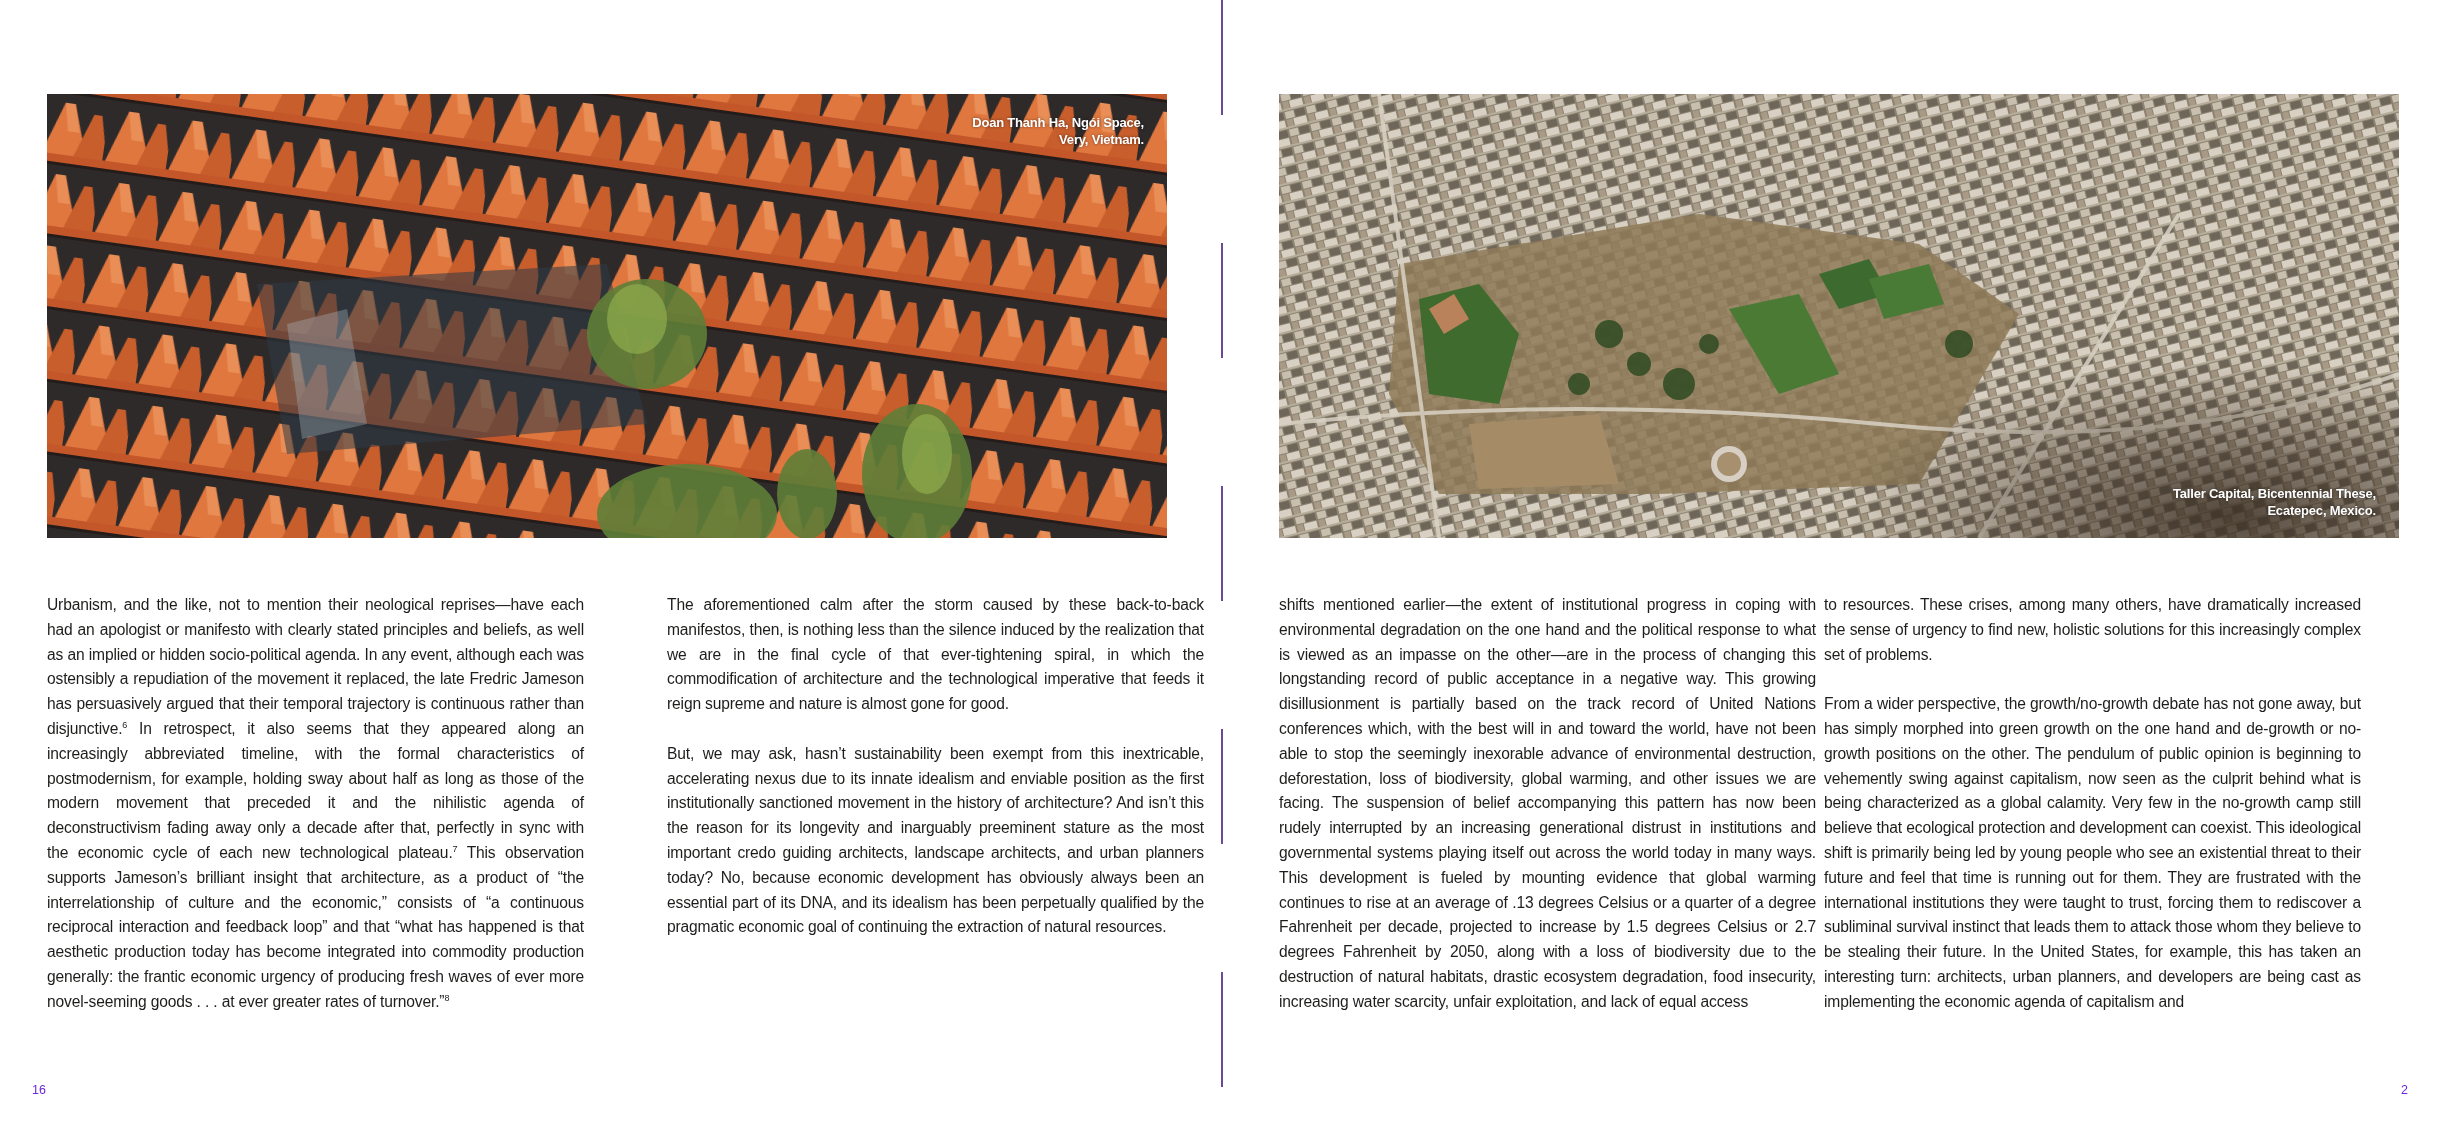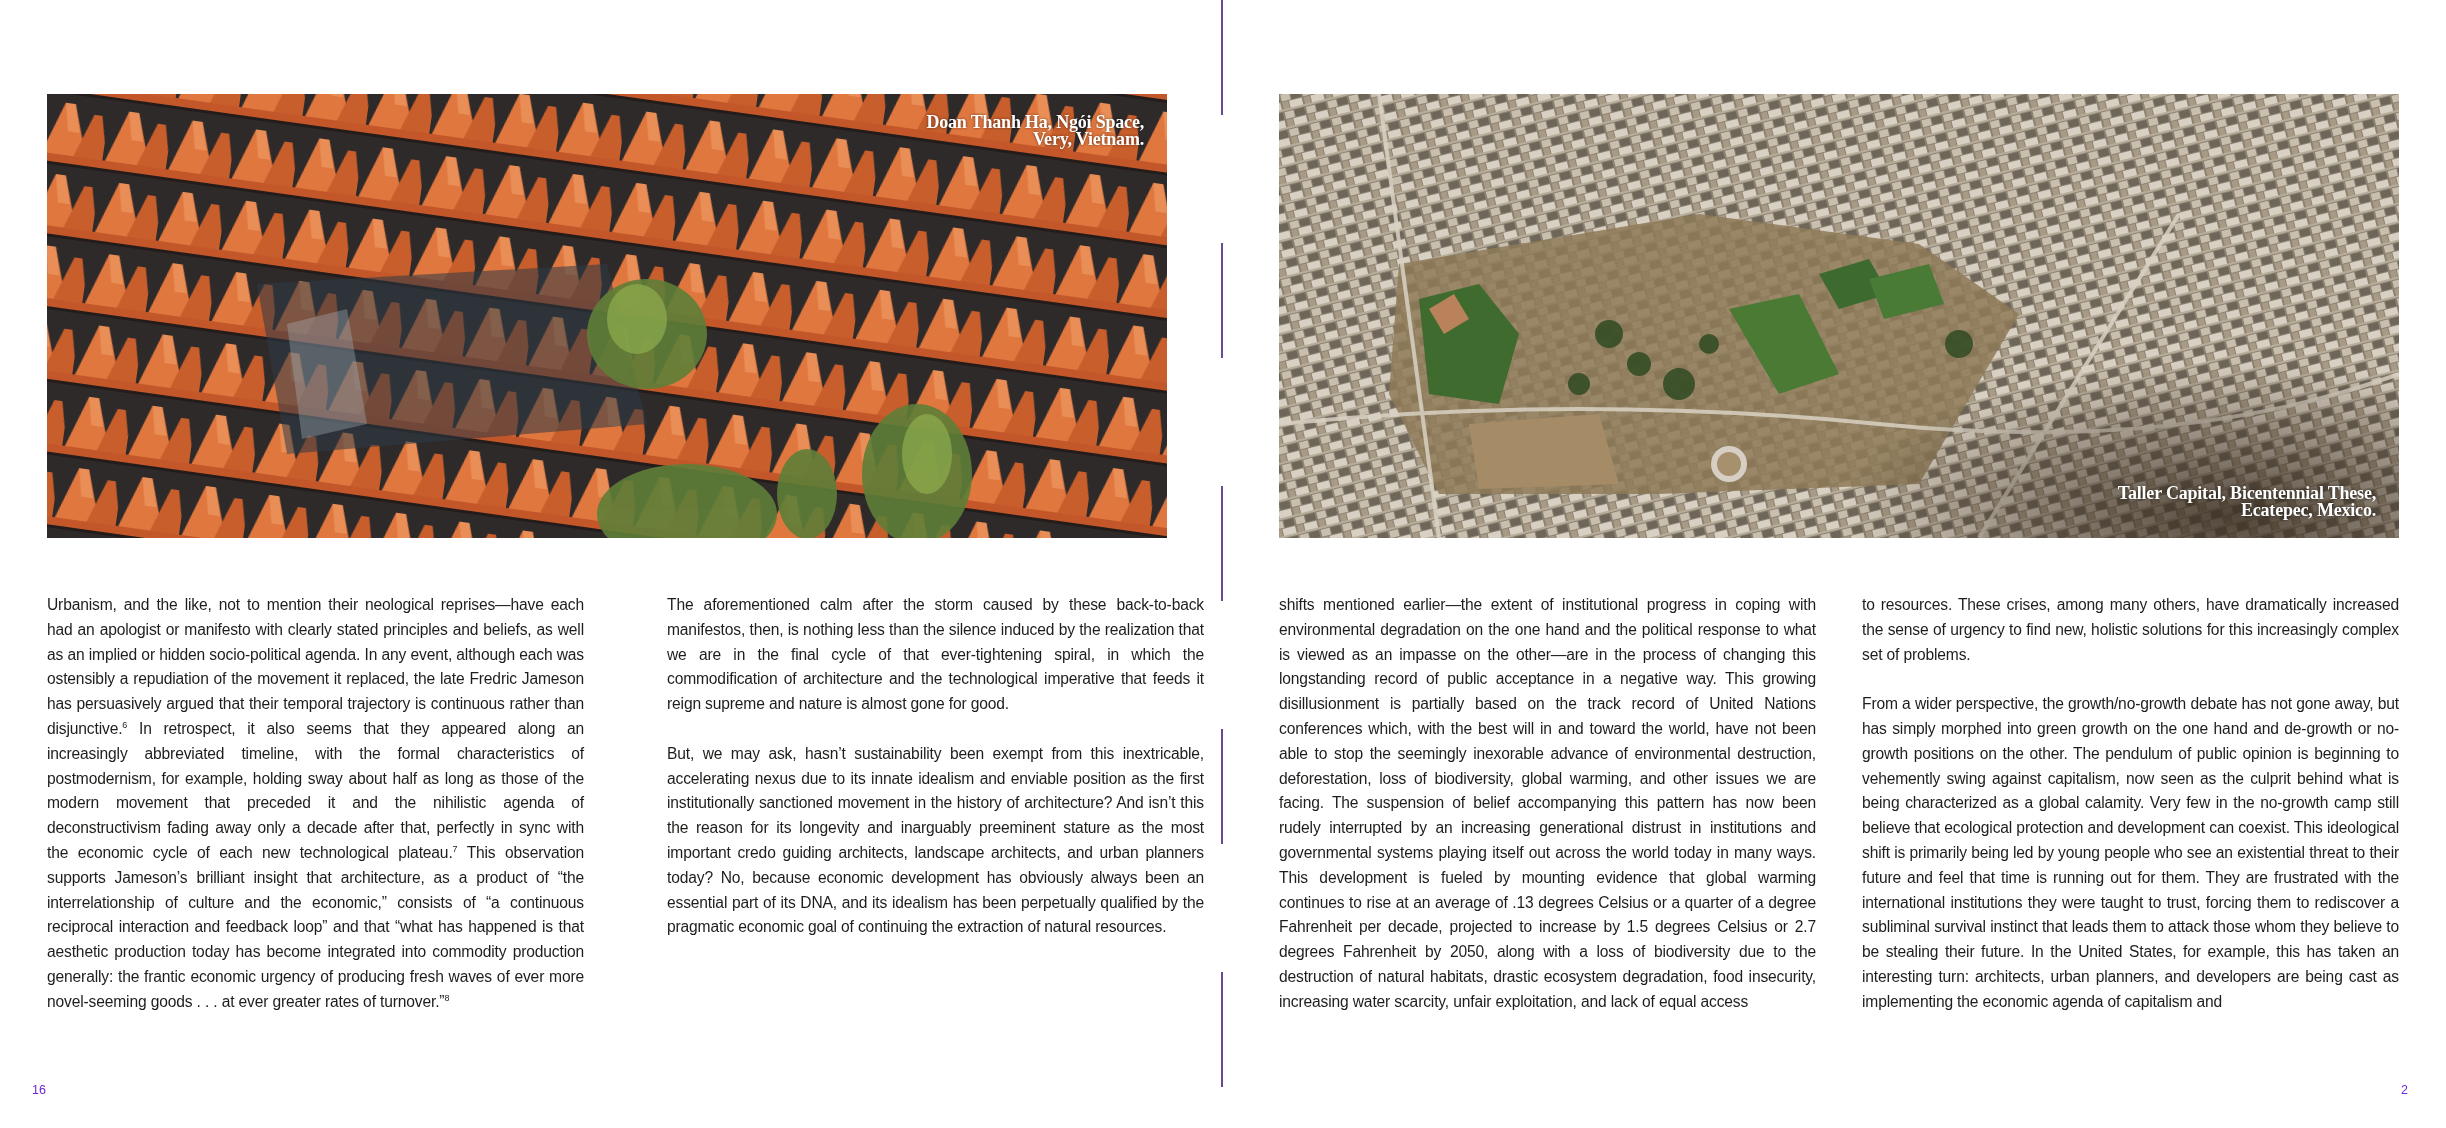--- a/index.html
+++ b/index.html
@@ -17,42 +17,41 @@
     background: repeating-linear-gradient(to bottom, #6a4a96 0, #6a4a96 115px, transparent 115px, transparent 243px);
   }
 
   
   .photo { position: absolute; overflow: hidden; }
   .photo svg { display: block; width: 100%; height: 100%; }
   .photo-left { left: 47px; top: 94px; width: 1120px; height: 444px; }
   .photo-right { left: 1279px; top: 94px; width: 1120px; height: 444px; }
   .caption {
     position: absolute; text-align: right; color: #ffffff;
-    font-size: 18px; font-weight: bold; line-height: 17px;
+    font-size: 13px; font-weight: bold; line-height: 17px;
     text-shadow: 0 0 3px rgba(0,0,0,0.55);
     letter-spacing: -0.2px;
-    font-family: Liberation Serif, serif;
   }
   .caption-left { right: 23px; top: 20px; }
   .caption-right { right: 23px; bottom: 19px; }
   .caption span { display: block; }
 
   
   .col {
     position: absolute; top: 593px; width: 537px;
     font-size: 15.6px; line-height: 24.8px;
     text-align: justify; letter-spacing: -0.15px;
     hyphens: manual;
   }
   .col p { margin: 0 0 24.8px 0; }
   .col p:last-child { margin-bottom: 0; }
   .col-1 { left: 47px; }
   .col-2 { left: 654px; margin-left: 13px; }
   .col-3 { left: 1279px; }
-  .col-4 { left: 1862px; }
+  .col-4 { left: 1824px; }
   sup { font-size: 9px; line-height: 0; vertical-align: 6px; }
 
   .folio {
     position: absolute; top: 1083px; font-size: 12.5px; color: #6d28d9;
   }
   .folio-left { left: 32px; }
   .folio-right { left: 2401px; }
 </style>
 </head>
 <body>

